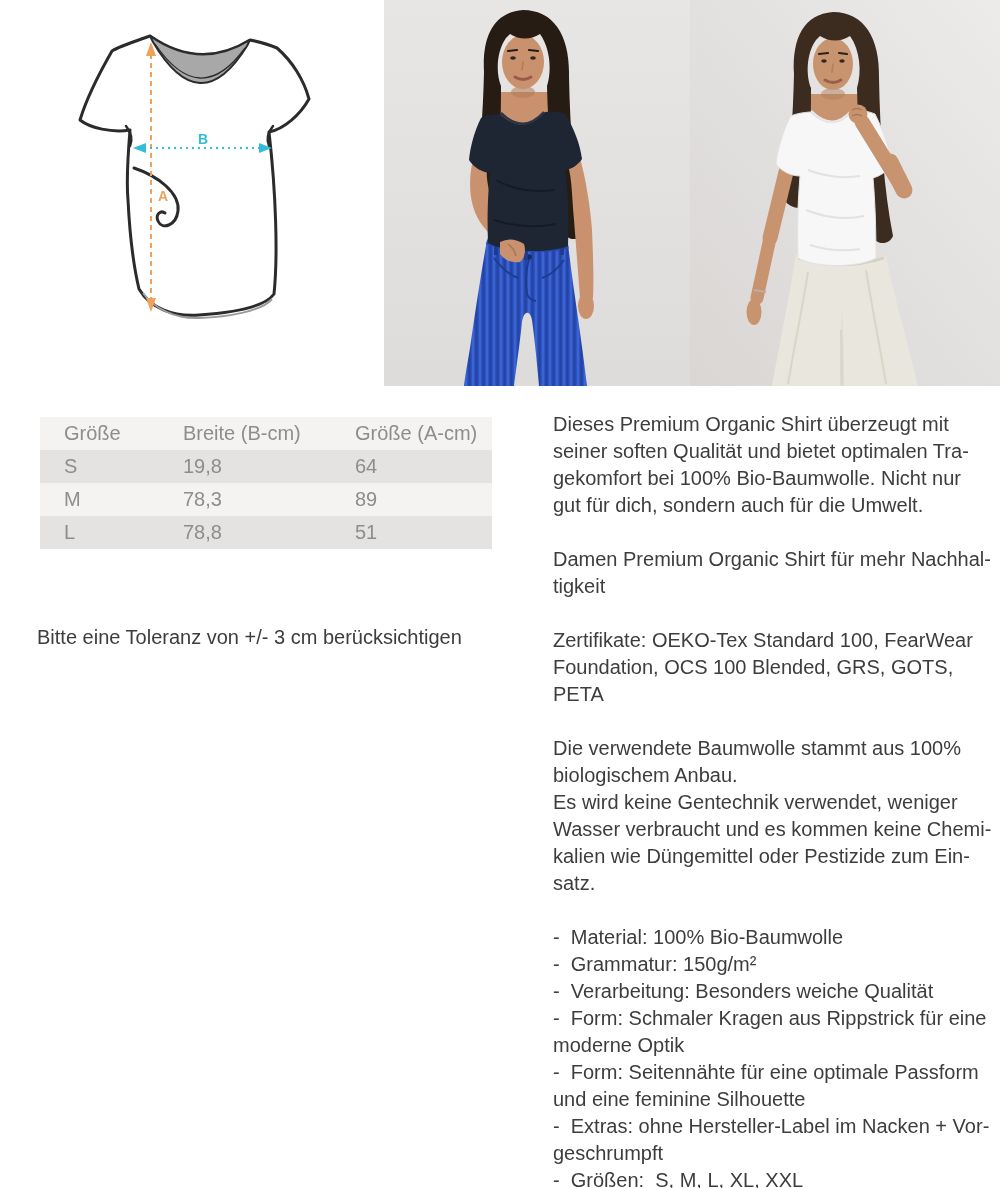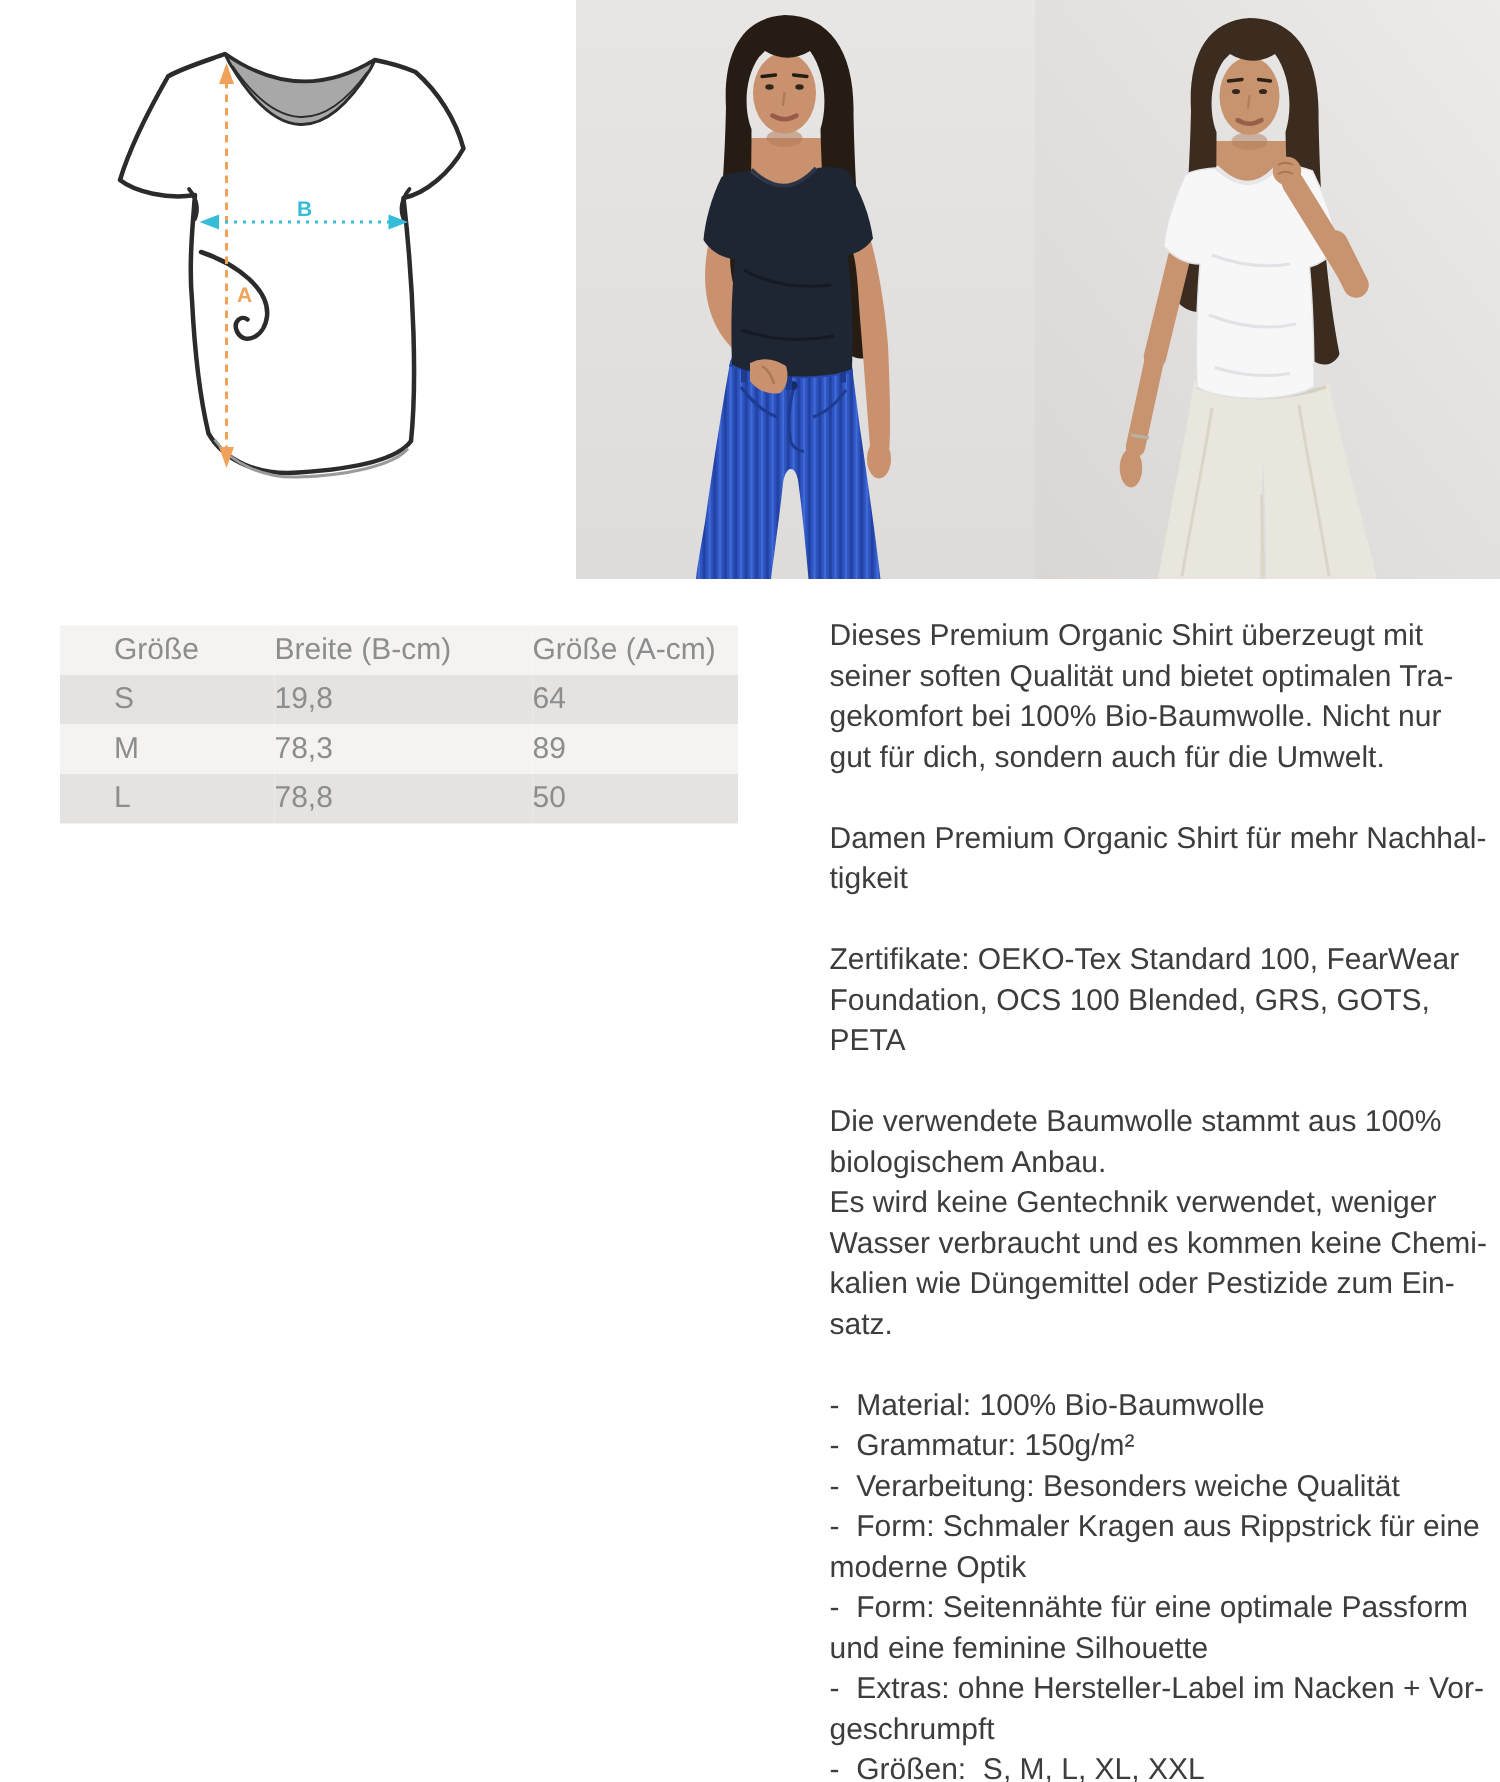--- a/index.html
+++ b/index.html
@@ -5,21 +5,21 @@
   html,body{margin:0;padding:0;background:#fff;}
   .page{position:relative;width:1000px;height:1188px;background:#fff;overflow:hidden;
         font-family:"Liberation Sans",sans-serif;}
   .diagram{position:absolute;left:58px;top:18px;width:280px;height:335px;}
   .photos{position:absolute;left:384px;top:0;width:616px;height:386px;display:flex;}
   .photos svg{display:block;}
   .size-table{position:absolute;left:40px;top:417px;width:452px;border-collapse:collapse;
               font-size:20px;color:#8d8d8d;}
   .size-table th,.size-table td{height:33px;padding:0;font-weight:400;text-align:left;
               vertical-align:middle;}
-  .size-table th:first-child,.size-table td:first-child{padding-left:36px;}
+  .size-table th:first-child,.size-table td:first-child{padding-left:24px;}
   .size-table thead tr{background:#f4f3f1;}
   .size-table tbody tr:nth-child(odd){background:#e5e3e1;}
   .size-table tbody tr:nth-child(even){background:#f4f3f1;}
   .tolerance-note{position:absolute;left:37px;top:626px;font-size:20px;color:#3d3d3d;}
   .description{position:absolute;left:553px;top:411px;width:452px;font-size:20px;
                line-height:27px;color:#3d3d3d;}
   .para{margin:0 0 27px 0;}
   .line{white-space:pre-wrap;}
 </style>
 </head>
@@ -229,25 +229,26 @@
         <td>64</td>
       </tr>
       <tr>
         <td>M</td>
         <td>78,3</td>
         <td>89</td>
       </tr>
       <tr>
         <td>L</td>
         <td>78,8</td>
-        <td>50</td>
+        <td>51</td>
       </tr>
     </tbody>
   </table>
 
+  <div class="tolerance-note">Bitte eine Toleranz von +/- 3 cm berücksichtigen</div>
 
   <div class="description">
     <div class="para">
       <div class="line">Dieses Premium Organic Shirt überzeugt mit</div>
       <div class="line">seiner soften Qualität und bietet optimalen Tra-</div>
       <div class="line">gekomfort bei 100% Bio-Baumwolle. Nicht nur</div>
       <div class="line">gut für dich, sondern auch für die Umwelt.</div>
     </div>
     <div class="para">
       <div class="line">Damen Premium Organic Shirt für mehr Nachhal-</div>

